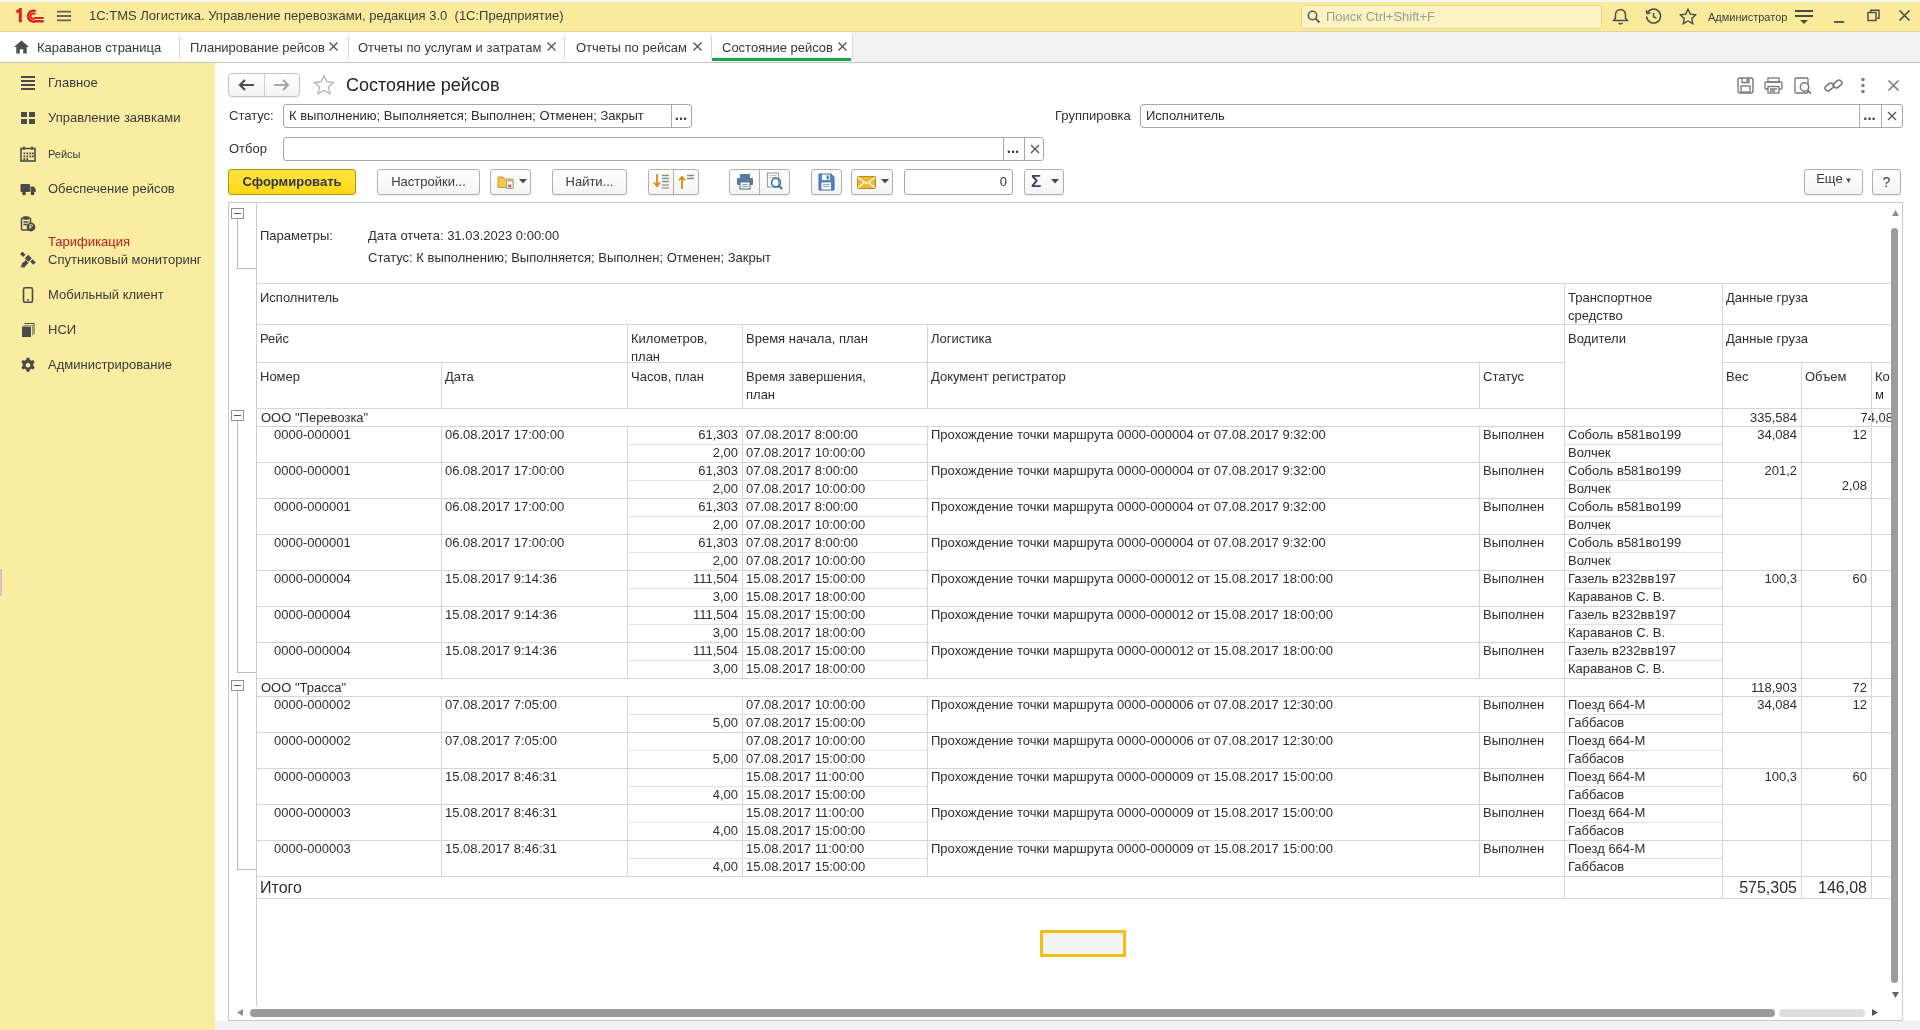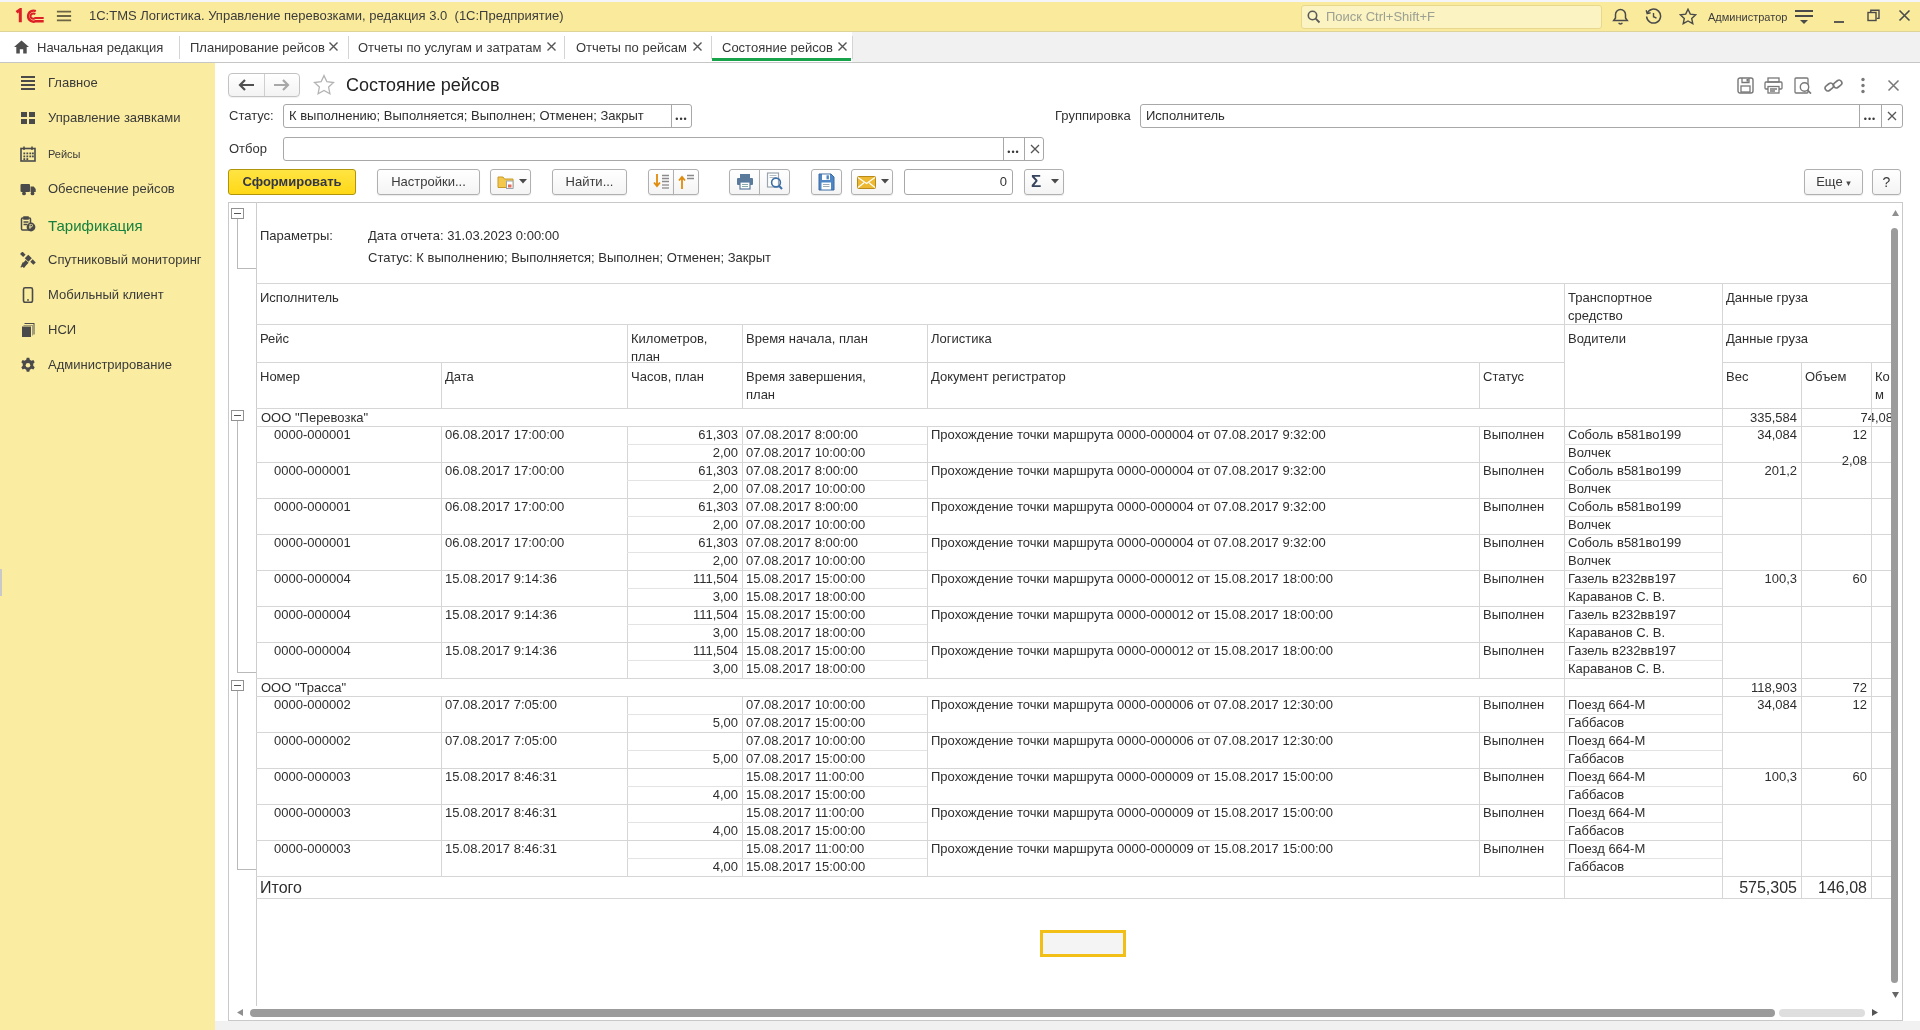--- a/index.html
+++ b/index.html
@@ -69,21 +69,21 @@
 <div class="ab" style="left:0px;top:32px;width:1920px;height:31px;background:#f1f1f1;border-bottom:1px solid #c6c6c6"></div>
 <div class="ab" style="left:0px;top:32px;width:852px;height:30px;background:#fff"></div>
 <div class="vl" style="left:179px;top:36px;height:23px;background:#d4d4d4"></div>
 <div class="vl" style="left:348px;top:36px;height:23px;background:#d4d4d4"></div>
 <div class="vl" style="left:564px;top:36px;height:23px;background:#d4d4d4"></div>
 <div class="vl" style="left:711px;top:36px;height:23px;background:#d4d4d4"></div>
 <div class="vl" style="left:852px;top:36px;height:23px;background:#d4d4d4"></div>
 <svg class="ab" style="left:14px;top:40px;" width="15" height="14" viewBox="0 0 15 14">
     <path d="M7.5 0.5 L15 7 H12.7 V13.5 H9.2 V9.2 H5.8 V13.5 H2.3 V7 H0 z" fill="#4e4e4e"></path>
   </svg>
-<div class="t" style="left:37px;top:39px;font-size:13px;color:#383838">Начальная редакция</div>
+<div class="t" style="left:37px;top:39px;font-size:13px;color:#383838">Караванов страница</div>
 <div class="t" style="left:190px;top:39px;font-size:13px;color:#383838">Планирование рейсов</div>
 <svg class="ab" style="left:329px;top:42px;" width="9" height="9" viewBox="0 0 9 9">
     <path d="M0.5 0.5 L8.5 8.5 M8.5 0.5 L0.5 8.5" stroke="#555" stroke-width="1.4"></path>
   </svg>
 <div class="t" style="left:358px;top:39px;font-size:13px;color:#383838">Отчеты по услугам и затратам</div>
 <svg class="ab" style="left:547px;top:42px;" width="9" height="9" viewBox="0 0 9 9">
     <path d="M0.5 0.5 L8.5 8.5 M8.5 0.5 L0.5 8.5" stroke="#555" stroke-width="1.4"></path>
   </svg>
 <div class="t" style="left:576px;top:39px;font-size:13px;color:#383838">Отчеты по рейсам</div>
 <svg class="ab" style="left:693px;top:42px;" width="9" height="9" viewBox="0 0 9 9">
@@ -139,21 +139,21 @@
 <div class="t" style="left:48px;top:179.89999999999998px;font-size:13px;color:#3a3a3a">Обеспечение рейсов</div>
 <svg class="ab" style="left:20px;top:216.2px;" width="16" height="16" viewBox="0 0 16 16">
     <g fill="none" stroke="#4a4a4a" stroke-width="1.5">
       <rect x="1.5" y="2" width="9" height="12" rx="1"></rect>
       <path d="M4 1 h4 v2 h-4 z" fill="#4a4a4a"></path>
       <path d="M3.5 6 h5 M3.5 8.5 h4"></path>
     </g>
     <circle cx="11" cy="11" r="4.4" fill="#4a4a4a"></circle>
     <text x="11" y="13.4" font-size="7" fill="#faeda1" text-anchor="middle" font-family="Liberation Sans">₽</text>
   </svg>
-<div class="t" style="left:48px;top:217px;font-size:15px;color:#15803d">Тарификация</div>
+<div class="t" style="left:48px;top:233px;font-size:13px;color:#b91c1c">Тарификация</div>
 <svg class="ab" style="left:20px;top:251.5px;" width="16" height="16" viewBox="0 0 16 16">
     <g fill="#4a4a4a">
       <rect x="5.8" y="3.8" width="5" height="5" transform="rotate(45 8.3 6.3)"></rect>
       <rect x="0.6" y="0.6" width="4.4" height="3.4" transform="rotate(45 2.8 2.3)"></rect>
       <rect x="10.8" y="8.4" width="4.4" height="3.4" transform="rotate(45 13 10.1)"></rect>
       <path d="M7.2 9.4 l1.4 1.4-4.6 4.6-2-0.6-0.6-2 4.4-4.8z"></path>
     </g>
     <path d="M5.2 12.2 a5.5 5.5 0 0 1-1.6 3.4 M3.2 10.4 a8 8 0 0 1-2.4 5" fill="none" stroke="#4a4a4a" stroke-width="1.2"></path>
   </svg>
 <div class="t" style="left:48px;top:250.5px;font-size:13px;color:#3a3a3a">Спутниковый мониторинг</div>
@@ -305,21 +305,21 @@
 <svg class="ab" style="left:881px;top:179px;" width="8" height="5" viewBox="0 0 8 5">
     <path d="M0 0 L4 4.5 L8 0 z" fill="#4a4a4a"></path>
   </svg>
 <div class="inp" style="left:904px;top:169px;width:109px;height:26px;"></div>
 <div class="t tr" style="left:907px;top:173px;width:100px;font-size:13px;color:#333">0</div>
 <div class="btn" style="left:1024px;top:169px;width:40px;height:26px;"></div>
 <div class="t" style="left:1031px;top:169px;font-size:17px;font-weight:bold;color:#37445e;line-height:25px">Σ</div>
 <svg class="ab" style="left:1051px;top:179px;" width="8" height="5" viewBox="0 0 8 5">
     <path d="M0 0 L4 4.5 L8 0 z" fill="#4a4a4a"></path>
   </svg>
-<div class="btn" style="left:1804px;top:169px;width:59px;height:26px;line-height:24px">Еще <span style="font-size:9px;color:#4a4a4a">▾</span></div>
+<div class="btn" style="left:1804px;top:169px;width:59px;height:26px;line-height:18px">Еще <span style="font-size:9px;color:#4a4a4a">▾</span></div>
 <div class="btn" style="left:1872px;top:169px;width:29px;height:26px;line-height:24px;font-size:14px">?</div>
 
 <div class="hl" style="left:228px;top:202px;width:1674px;background:#c9c9c9"></div>
 <div class="hl" style="left:228px;top:1020px;width:1674px;background:#c9c9c9"></div>
 <div class="vl" style="left:228px;top:202px;height:818px;background:#c9c9c9"></div>
 <div class="vl" style="left:1902px;top:202px;height:819px;background:#c9c9c9"></div>
 <div class="vl" style="left:256px;top:202px;height:804px;background:#cdcdcd"></div>
 <div class="mini" style="left:231px;top:208px"></div>
 <div class="vl" style="left:237px;top:219px;height:49px;background:#b9b9b9"></div>
 <div class="hl" style="left:237px;top:268px;width:19px;background:#b9b9b9"></div>
@@ -400,21 +400,21 @@
 <div class="t" style="left:445px;top:462px;">06.08.2017 17:00:00</div>
 <div class="t tr" style="left:627px;top:462px;width:111px;">61,303</div>
 <div class="t tr" style="left:627px;top:480px;width:111px;">2,00</div>
 <div class="t" style="left:746px;top:462px;">07.08.2017 8:00:00</div>
 <div class="t" style="left:746px;top:480px;">07.08.2017 10:00:00</div>
 <div class="t" style="left:931px;top:462px;">Прохождение точки маршрута 0000-000004 от 07.08.2017 9:32:00</div>
 <div class="t" style="left:1483px;top:462px;">Выполнен</div>
 <div class="t" style="left:1568px;top:462px;">Соболь в581во199</div>
 <div class="t" style="left:1568px;top:480px;">Волчек</div>
 <div class="t tr" style="left:1722px;top:462px;width:75px;">201,2</div>
-<div class="t tr" style="left:1801px;top:452px;width:66px;padding-left:20px;">2,08</div>
+<div class="t tr" style="left:1801px;top:477px;width:66px;padding-left:20px;">2,08</div>
 <div class="vl" style="left:441px;top:462px;height:36px;background:#d6d6d6"></div>
 <div class="vl" style="left:627px;top:462px;height:36px;background:#d6d6d6"></div>
 <div class="vl" style="left:742px;top:462px;height:36px;background:#d6d6d6"></div>
 <div class="vl" style="left:927px;top:462px;height:36px;background:#d6d6d6"></div>
 <div class="vl" style="left:1479px;top:462px;height:36px;background:#d6d6d6"></div>
 <div class="vl" style="left:1564px;top:462px;height:36px;background:#d6d6d6"></div>
 <div class="vl" style="left:1722px;top:462px;height:36px;background:#d6d6d6"></div>
 <div class="vl" style="left:1801px;top:462px;height:36px;background:#d6d6d6"></div>
 <div class="vl" style="left:1871px;top:462px;height:36px;background:#d6d6d6"></div>
 <div class="hl" style="left:627px;top:480px;width:300px;background:#e3e3e3"></div>

